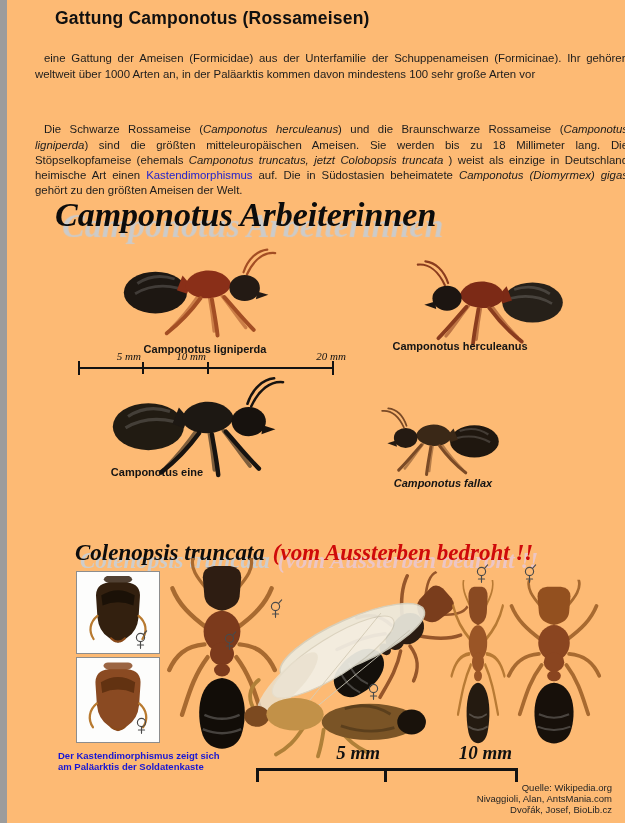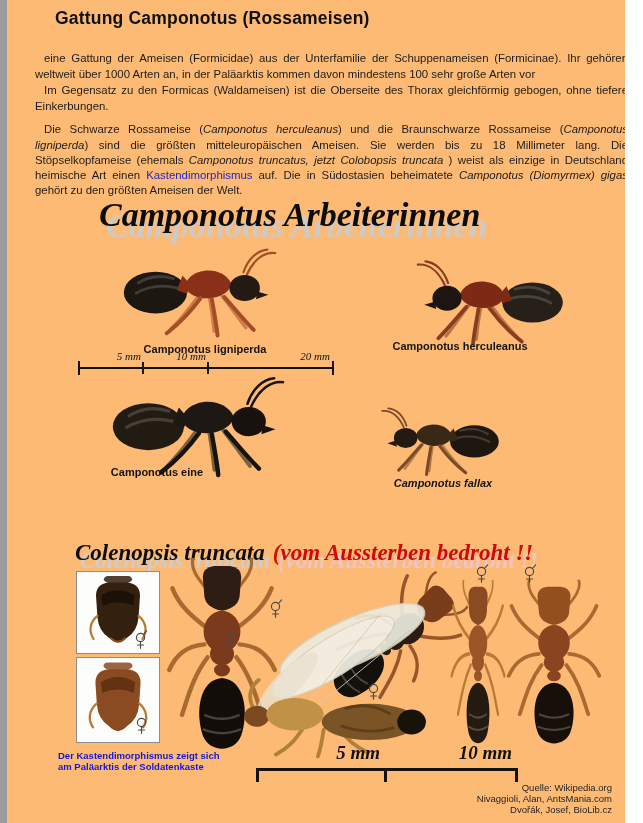--- a/index.html
+++ b/index.html
@@ -21,21 +21,20 @@
   }
   #p1{top:40px;} #p2{top:72px;} #p3{top:111px;}
   .rt-italic{font-style:italic;}
   .rt-link{color:#2222cc;cursor:pointer;}
 
   .fancy-heading{
     position:absolute;left:55px;top:196px;
     font-family:"Liberation Serif",serif;font-style:italic;font-weight:bold;
     font-size:34px;color:#0c0c0c;white-space:nowrap;
     text-shadow:7px 11px 1px #cbcbcb;
-    margin-left:44px;
   }
   .truncata-heading{
     position:absolute;left:75px;top:540px;white-space:nowrap;
     font-family:"Liberation Serif",serif;font-style:italic;font-weight:bold;font-size:23px;text-align:center;
   }
   .truncata-heading .black-part{color:#0d0d0d;text-shadow:5px 8px 0 #cdcdcd;}
   .truncata-heading .red-part{color:#cf0a0a;text-shadow:5px 8px 0 #ecc6c6;margin-left:8px;}
 
   .species-label{
     position:absolute;font-size:11px;font-weight:bold;color:#141414;text-align:center;
@@ -155,36 +154,35 @@
   </defs>
 </svg>
 
 <div id="page">
   <div class="edge left"></div>
   <div class="edge right"></div>
 
   <div class="title">Gattung Camponotus (Rossameisen)</div>
 
   <p class="para" id="p1">eine Gattung der Ameisen (Formicidae) aus der Unterfamilie der Schuppenameisen (Formicinae). Ihr gehören weltweit über 1000 Arten an, in der Paläarktis kommen davon mindestens 100 sehr große Arten vor</p>
-  <p class="para" id="p2">Im Gegensatz zu den Formicas (Waldameisen) ist die Oberseite des Thorax gleichförmig gebogen, ohne tiefere Einkerbungen.</p>
   <p class="para" id="p3"><span class="rt-normal">Die Schwarze Rossameise (</span><span class="rt-italic">Camponotus herculeanus</span><span class="rt-normal">) und die Braunschwarze Rossameise (</span><span class="rt-italic">Camponotus ligniperda</span><span class="rt-normal">) sind die größten mitteleuropäischen Ameisen. Sie werden bis zu 18 Millimeter lang. Die Stöpselkopfameise (ehemals </span><span class="rt-italic">Camponotus truncatus, jetzt Colobopsis truncata</span><span class="rt-normal"> ) weist als einzige in Deutschland heimische Art einen </span><span class="rt-link">Kastendimorphismus</span><span class="rt-normal"> auf. Die in Südostasien beheimatete </span><span class="rt-italic">Camponotus (Diomyrmex) gigas</span><span class="rt-normal"> gehört zu den größten Ameisen der Welt.</span></p>
 
   <div class="fancy-heading">Camponotus Arbeiterinnen</div>
 
   <div class="ant-fig flip" style="left:78px;top:244px;width:252px;height:96px;">
     <svg viewBox="0 0 320 170" style="--head:#231a14;--thorax:#8a2f18;--gaster:#1d1712;--legs:#a34e24">
         <use href="#ant-side"></use>
       </svg>
   </div>
   <div class="species-label" style="left:80px;top:343px;width:250px;">Camponotus ligniperda</div>
 
   <div class="sbar" id="scalebar1" style="left:78px;top:350px;width:256px;height:28px;">
     <span class="slabel" style="left:0;width:63px;">5 mm</span>
     <span class="slabel" style="left:66px;width:62px;">10 mm</span>
-    <span class="slabel" style="left:130px;width:122px;">20 mm</span>
+    <span class="slabel" style="left:146px;width:122px;">20 mm</span>
     <div class="bar" style="left:0;top:17px;width:256px;height:2px;"></div>
     <div class="tick" style="left:0;top:11px;width:2px;height:14px;"></div>
     <div class="tick" style="left:64px;top:12px;width:2px;height:12px;"></div>
     <div class="tick" style="left:129px;top:12px;width:2px;height:12px;"></div>
     <div class="tick" style="left:254px;top:11px;width:2px;height:14px;"></div>
   </div>
 
   <div class="ant-fig" style="left:352px;top:256px;width:268px;height:92px;">
     <svg viewBox="0 0 320 170" style="--head:#1c1511;--thorax:#7c2a16;--gaster:#262019;--legs:#8a3c1e">
         <use href="#ant-side"></use>

